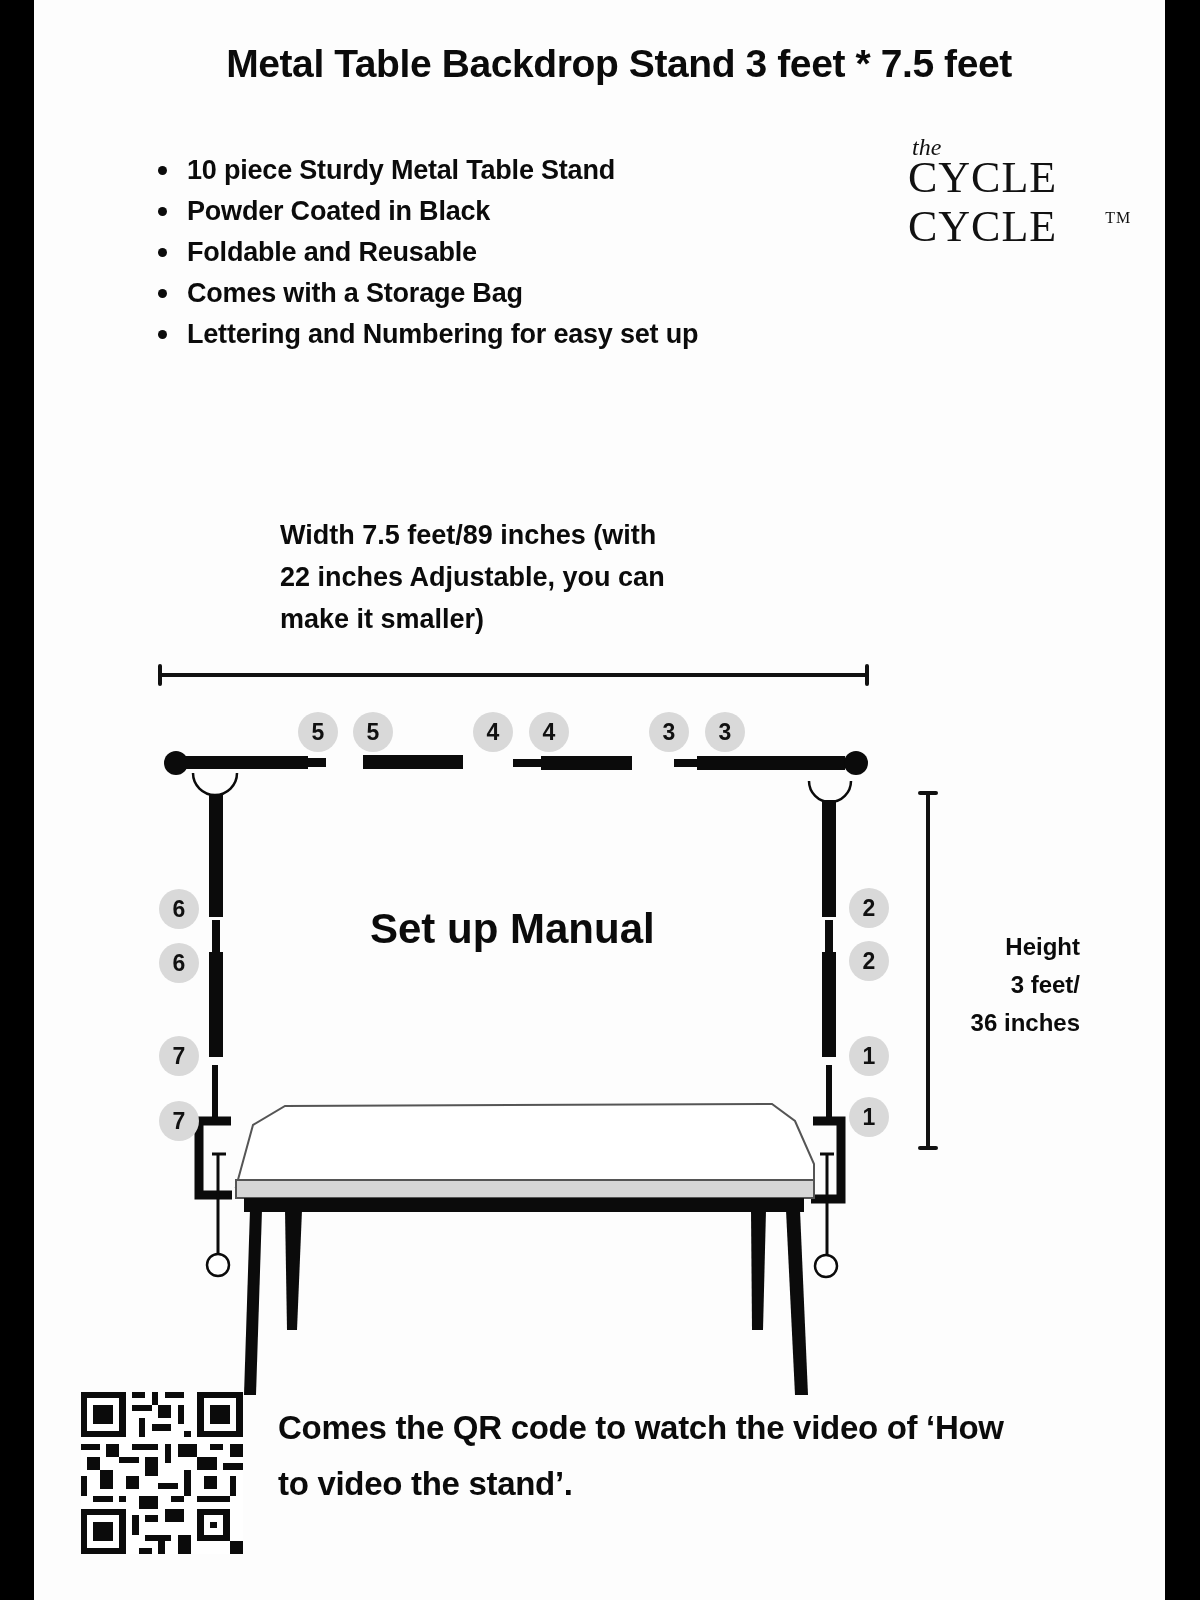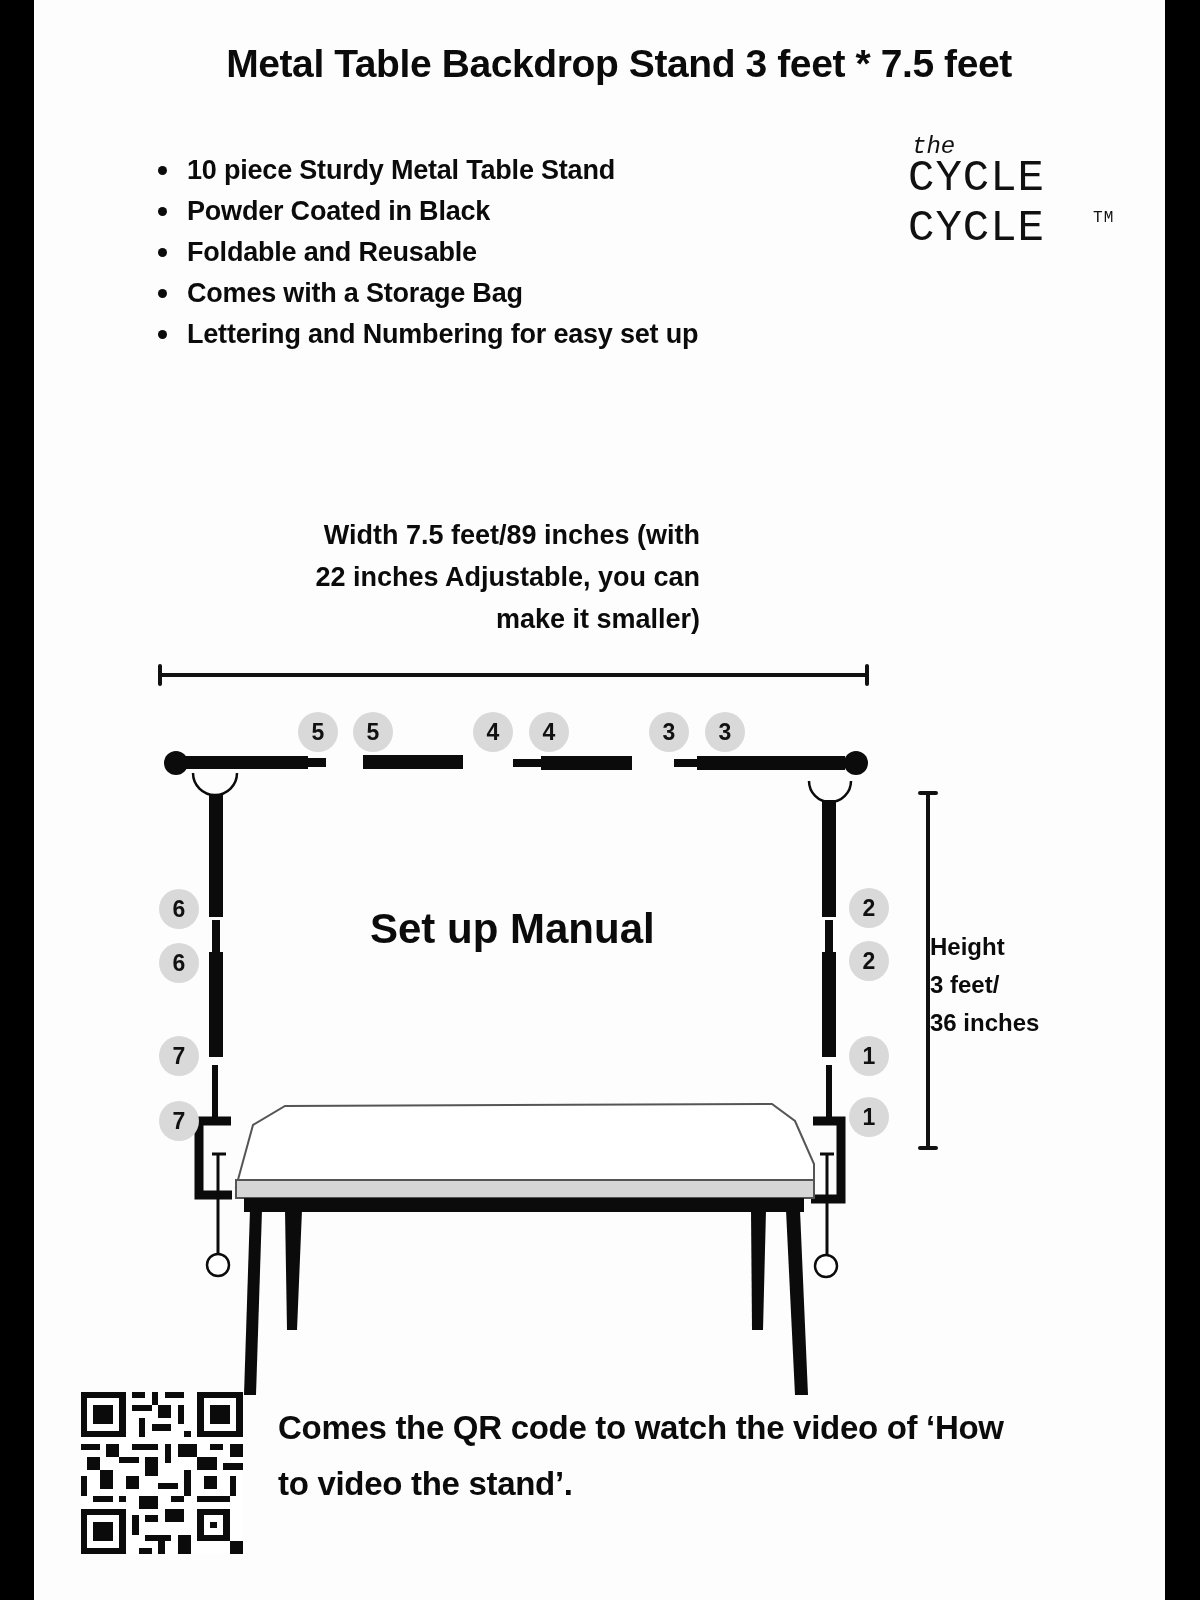--- a/index.html
+++ b/index.html
@@ -20,31 +20,31 @@
     font-size: 27px; font-weight: bold; line-height: 41px; letter-spacing: -0.2px;
   }
   .features li { position: relative; padding-left: 31px; }
   .features li::before {
     content: ""; position: absolute; left: 2px; top: 16px; width: 9px; height: 9px;
     border-radius: 50%; background: #0b0b0b;
   }
   .features li .cont { display: block; }
   .logo {
     position: absolute; left: 908px; top: 136px; width: 180px; color: #111;
-    font-family: Liberation Mono, monospace;
+    font-family: Liberation Serif, serif;
   }
   .logo .the { font-style: italic; font-size: 24px; line-height: 22px; margin-left: 4px; }
   .logo .l1, .logo .l2 { font-size: 44px; line-height: 40px; letter-spacing: 1px; }
   .logo .tm { font-size: 16px; vertical-align: 18px; margin-left: 48px; }
   .width-label {
-    position: absolute; left: 280px; top: 514px; width: 420px; text-align: right;
+    position: absolute; left: 280px; top: 514px; width: 420px; text-align: left;
     font-size: 27px; font-weight: bold; line-height: 42px;
   }
   .height-label {
-    position: absolute; left: 930px; top: 928px; width: 150px; text-align: left;
+    position: absolute; left: 930px; top: 928px; width: 150px; text-align: right;
     font-size: 24px; font-weight: bold; line-height: 38px;
   }
   .manual-label {
     position: absolute; left: 370px; top: 905px; font-size: 42px; font-weight: bold;
   }
   .diagram { position: absolute; left: 0; top: 0; }
   .badge {
     position: absolute; width: 40px; height: 40px; border-radius: 50%;
     background: #d9d9d9; text-align: center; line-height: 40px;
     font-size: 23px; font-weight: bold; color: #111;

